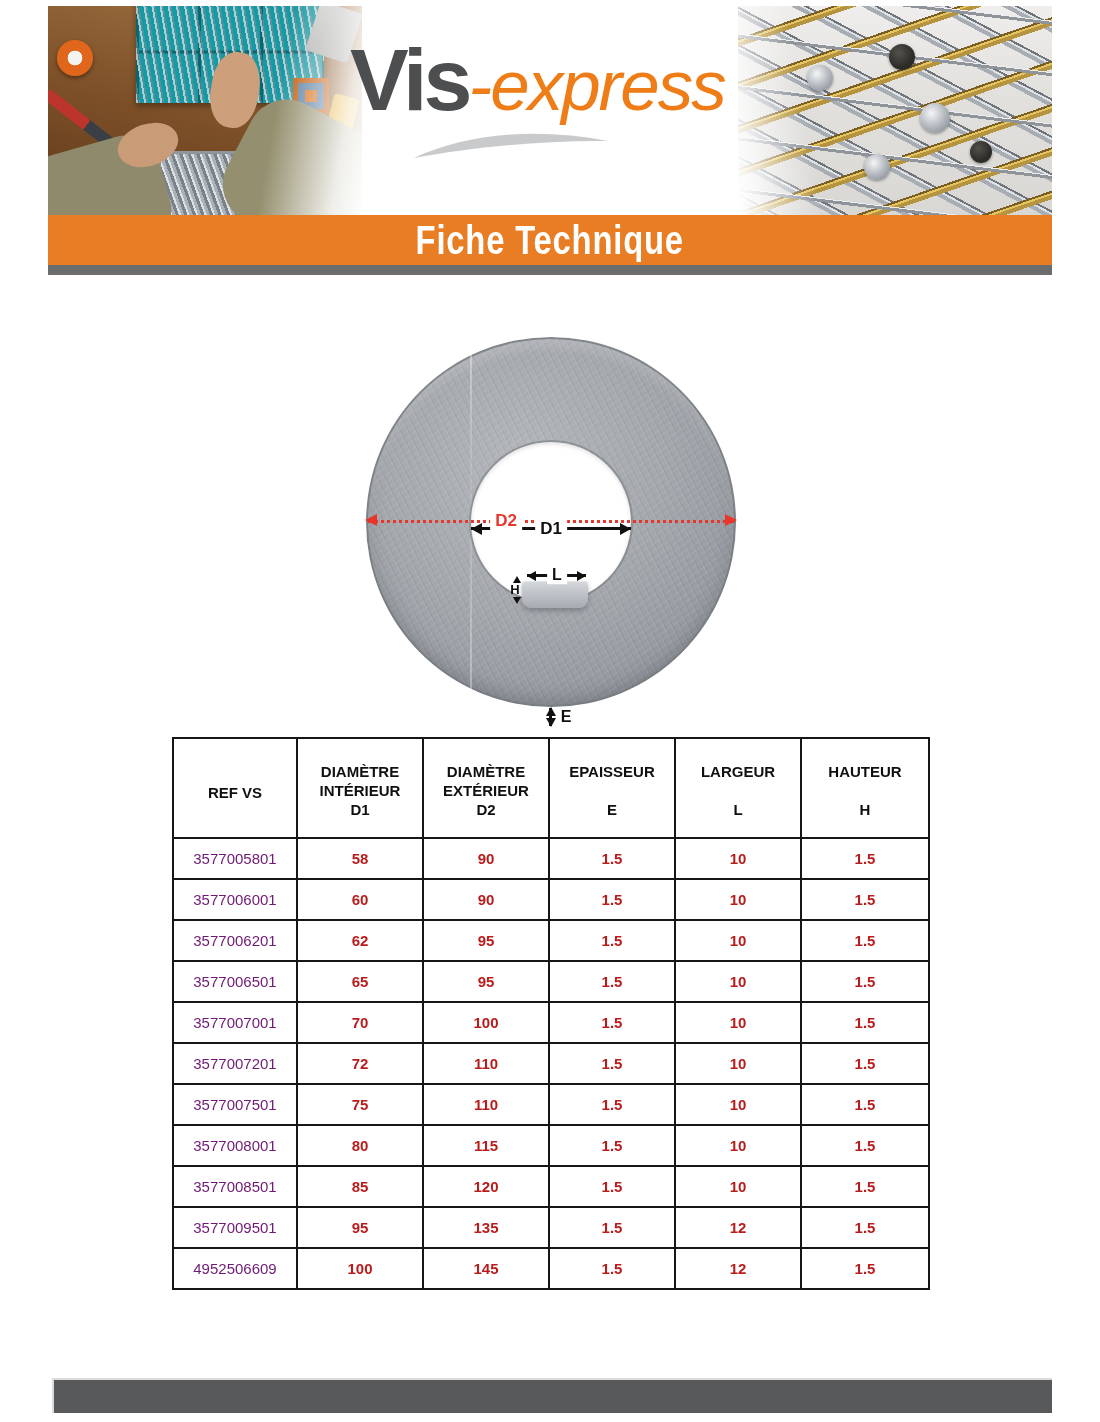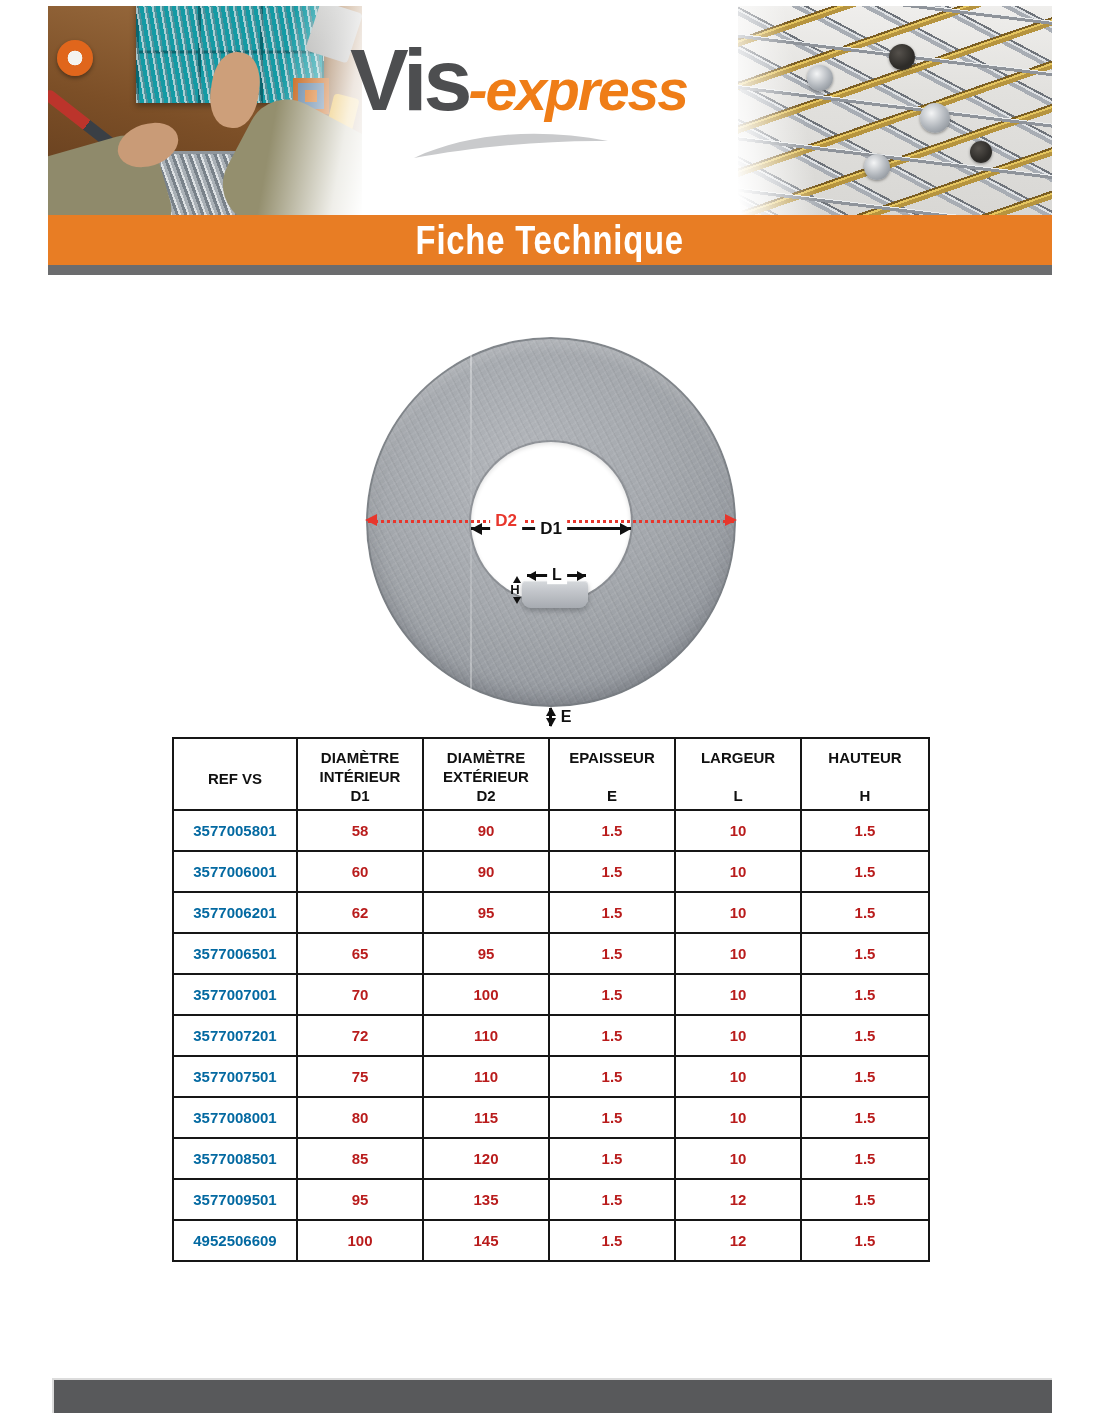--- a/index.html
+++ b/index.html
@@ -48,21 +48,21 @@
   .sh1 { left:22%; top:28%; } .sh2 { left:58%; top:46%; width:30px; height:30px; } .sh3 { left:40%; top:70%; }
   .screw-head.dark { background:radial-gradient(circle at 38% 34%, #55514c, #2e2c29 60%); }
   .sh4 { left:48%; top:18%; } .sh5 { left:74%; top:64%; width:22px; height:22px; }
   .photo-right::after { content:""; position:absolute; inset:0;
       background:linear-gradient(80deg, #fff 1%, rgba(255,255,255,.75) 8%, transparent 24%); }
 
   
   .logo { position:absolute; left:350px; top:36px; width:400px; height:110px;
       display:flex; justify-content:flex-start; align-items:baseline; }
   .logo-vis { font-size:88px; font-weight:bold; color:#4d4e50; letter-spacing:-4px; line-height:1; }
-  .logo-express { font-size:57px; font-weight:bold; font-style:italic; color:#EF7D17; letter-spacing:-2px; line-height:1; }
+  .logo-express { font-size:71px; font-weight:normal; font-style:italic; color:#EF7D17; letter-spacing:-2px; line-height:1; }
   .swoosh { position:absolute; left:412px; top:128px; }
 
   
   .banner { position:absolute; left:48px; top:215px; width:1004px; height:50px; background:#E87D24;
       display:flex; align-items:center; justify-content:center; }
   .banner-title { color:#fff; font-size:41px; font-weight:bold; letter-spacing:1px;
       transform:scaleX(.8); white-space:nowrap; }
   .banner-strip { position:absolute; left:48px; top:265px; width:1004px; height:10px; background:#6B6C6E; }
 
   
@@ -114,25 +114,25 @@
   .label-d2 { left:506px; top:521px; font-size:17px; }
   .label-d1 { left:551px; top:529px; font-size:17px; }
   .label-l  { left:557px; top:575px; font-size:16px; }
   .label-h  { left:515px; top:590px; font-size:13px; background:transparent; padding:0; }
   .label-e  { left:566px; top:717px; font-size:16px; background:transparent; }
 
   
   .spec-table { position:absolute; left:172px; top:737px; width:756px;
       border-collapse:collapse; table-layout:fixed; }
   .spec-table th, .spec-table td { border:2px solid #161616; text-align:center; vertical-align:middle; }
-  .spec-table thead th { height:72px; font-size:15px; font-weight:bold; color:#101010; padding-top:4px; }
+  .spec-table thead th { height:100px; font-size:15px; font-weight:bold; color:#101010; padding-top:4px; }
   .spec-table thead th .hl { display:block; line-height:19px; min-height:19px; }
   .spec-table thead th.ref-head { vertical-align:middle; padding-top:8px; }
   .spec-table tbody td { height:41px; font-size:15px; }
-  .spec-table td.ref { font-weight:bold; color:#0369a1; }
+  .spec-table td.ref { font-weight:normal; color:#701a75; }
   .spec-table td.num { font-weight:bold; color:#b91c1c; }
 
   
   .footer-bar { position:absolute; left:52px; top:1378px; width:1000px; height:35px;
       background:#58595B; border-top:2px solid #dcdcdc; border-left:2px solid #dcdcdc; }
 </style>
 </head>
 <body>
 
 <div class="page">

